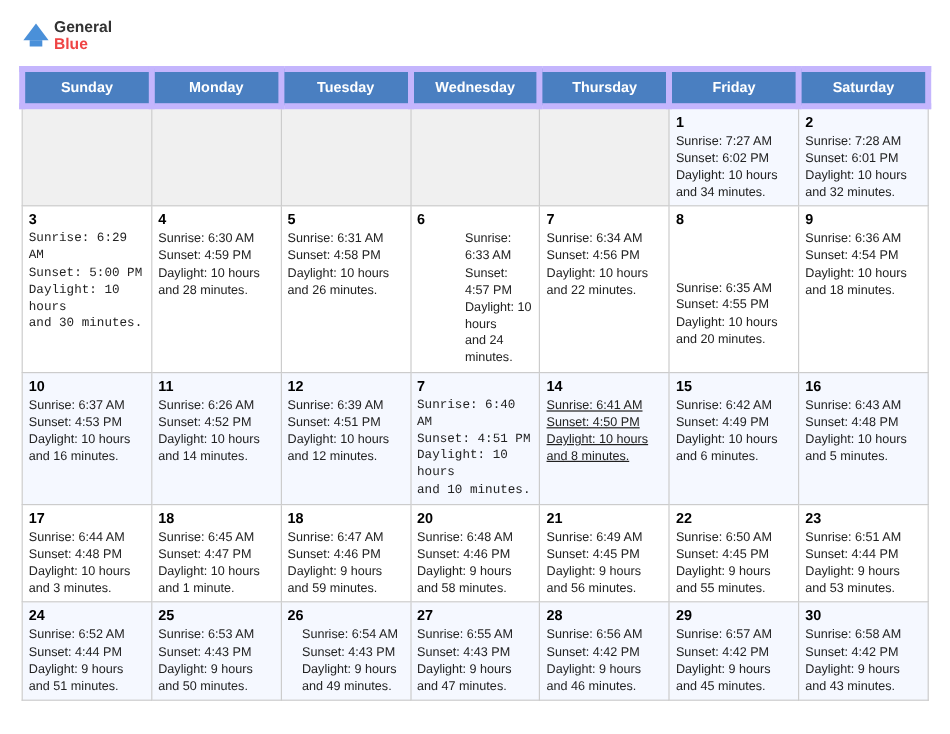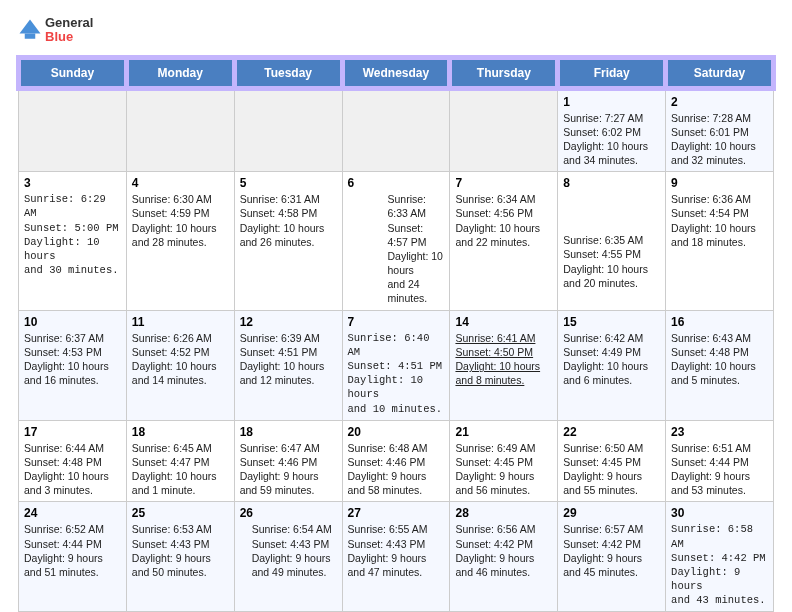--- a/index.html
+++ b/index.html
@@ -328,20 +328,20 @@
         </td>
         <td>
           <span class="day-num">29</span>
           <div class="cell-content" style="white-space: pre-line;">Sunrise: 6:57 AM
 Sunset: 4:42 PM
 Daylight: 9 hours
 and 45 minutes.</div>
         </td>
         <td>
           <span class="day-num">30</span>
-          <div class="cell-content" style="white-space: pre-line; font-family: Liberation Mono, monospace;">Sunrise: 6:58 AM
+          <div class="cell-content" style="white-space: pre-line;">Sunrise: 6:58 AM
 Sunset: 4:42 PM
 Daylight: 9 hours
 and 43 minutes.</div>
         </td>
       </tr>
     </tbody>
 </table>
 
 </body></html>

